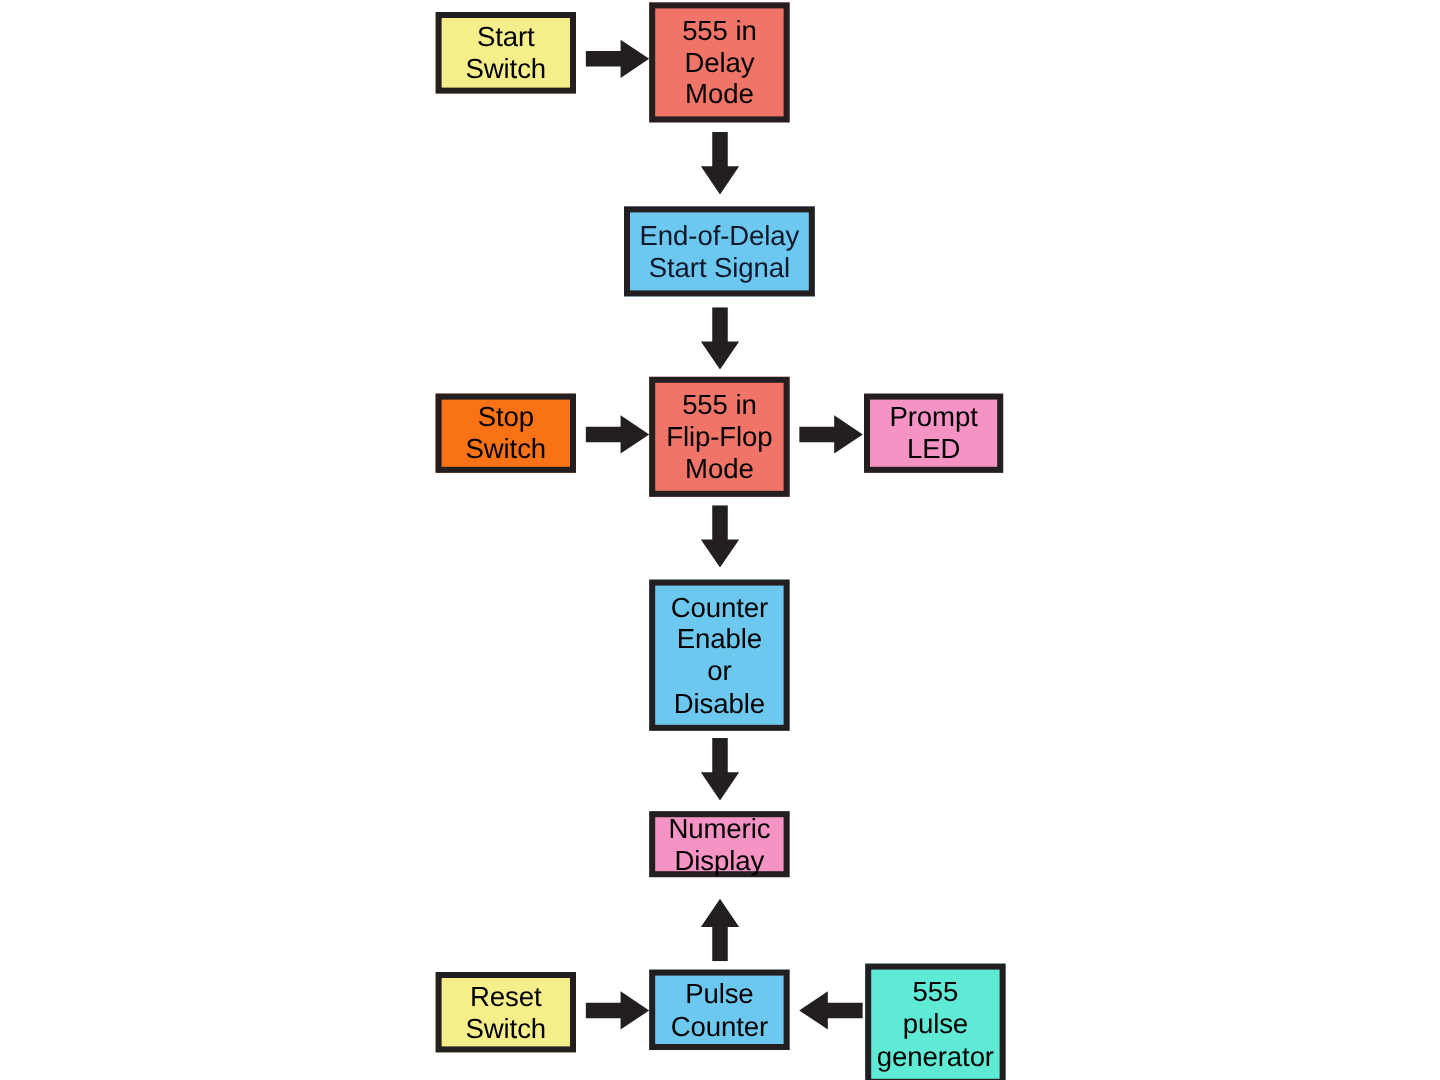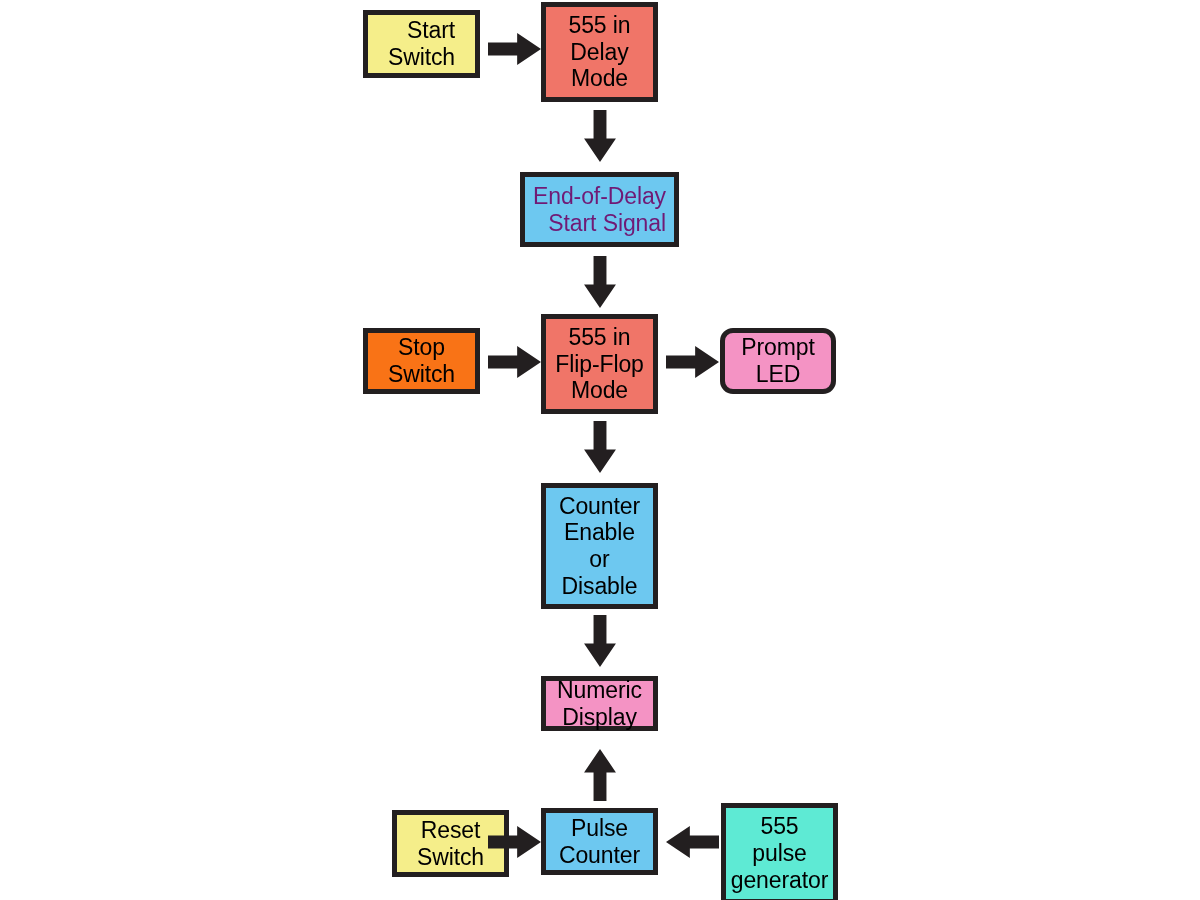--- a/index.html
+++ b/index.html
@@ -36,41 +36,41 @@
   .arrow svg {
     display: block;
     width: 100%;
     height: 100%;
   }
 </style>
 </head>
 <body>
 
 <div id="canvas" style="background: rgb(255, 255, 255);">
-    <div class="node" style="left: 363px; top: 10px; width: 117px; height: 68px; background: rgb(245, 238, 138); border-color: rgb(35, 31, 32); color: rgb(0, 0, 0); text-align: right;">Start
+    <div class="node" style="left: 363px; top: 10px; width: 117px; height: 68px; background: rgb(245, 238, 138); border-color: rgb(35, 31, 32); color: rgb(0, 0, 0);">Start
 Switch</div>
     <div class="node" style="left: 541px; top: 2px; width: 117px; height: 100px; background: rgb(240, 117, 104); border-color: rgb(35, 31, 32); color: rgb(0, 0, 0);">555 in
 Delay
 Mode</div>
-    <div class="node" style="left: 520px; top: 172px; width: 159px; height: 75px; background: rgb(109, 200, 240); border-color: rgb(35, 31, 32); color: #701a75; text-align: right;">End-of-Delay
+    <div class="node" style="left: 520px; top: 172px; width: 159px; height: 75px; background: rgb(109, 200, 240); border-color: rgb(35, 31, 32); color: #0f172a;">End-of-Delay
 Start Signal</div>
     <div class="node" style="left: 363px; top: 328px; width: 117px; height: 66px; background: #f97316; border-color: rgb(35, 31, 32); color: rgb(0, 0, 0);">Stop
 Switch</div>
     <div class="node" style="left: 541px; top: 314px; width: 117px; height: 100px; background: rgb(240, 117, 104); border-color: rgb(35, 31, 32); color: rgb(0, 0, 0);">555 in
 Flip-Flop
 Mode</div>
-    <div class="node" style="left: 720px; top: 328px; width: 116px; height: 66px; background: rgb(244, 147, 196); border-color: rgb(35, 31, 32); color: rgb(0, 0, 0); border-radius: 13px;">Prompt
+    <div class="node" style="left: 720px; top: 328px; width: 116px; height: 66px; background: rgb(244, 147, 196); border-color: rgb(35, 31, 32); color: rgb(0, 0, 0);">Prompt
 LED</div>
     <div class="node" style="left: 541px; top: 483px; width: 117px; height: 126px; background: rgb(109, 200, 240); border-color: rgb(35, 31, 32); color: rgb(0, 0, 0);">Counter
 Enable
 or
 Disable</div>
     <div class="node" style="left: 541px; top: 676px; width: 117px; height: 55px; background: rgb(244, 147, 196); border-color: rgb(35, 31, 32); color: rgb(0, 0, 0);">Numeric
 Display</div>
-    <div class="node" style="left: 363px; top: 810px; width: 117px; height: 67px; background: rgb(245, 238, 138); border-color: rgb(35, 31, 32); color: rgb(0, 0, 0); margin-left: 29px;">Reset
+    <div class="node" style="left: 363px; top: 810px; width: 117px; height: 67px; background: rgb(245, 238, 138); border-color: rgb(35, 31, 32); color: rgb(0, 0, 0);">Reset
 Switch</div>
     <div class="node" style="left: 541px; top: 808px; width: 117px; height: 67px; background: rgb(109, 200, 240); border-color: rgb(35, 31, 32); color: rgb(0, 0, 0);">Pulse
 Counter</div>
     <div class="node" style="left: 721px; top: 803px; width: 117px; height: 101px; background: #5eead4; border-color: rgb(35, 31, 32); color: rgb(0, 0, 0);">555
 pulse
 generator</div>
     <div class="arrow" style="left: 488px; top: 30px; width: 53px; height: 38px;">
       <svg viewBox="0 0 100 100" preserveAspectRatio="none">
         <path d="M0,33 L55,33 L55,8 L100,50 L55,92 L55,67 L0,67 Z" fill="#231f20"></path>
       </svg>

